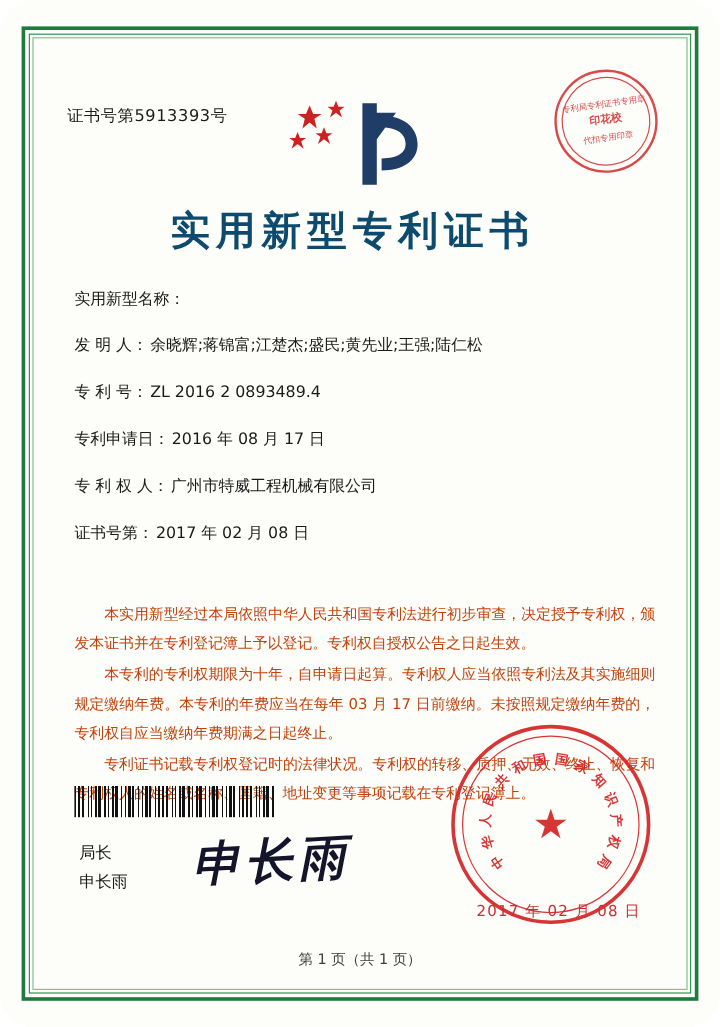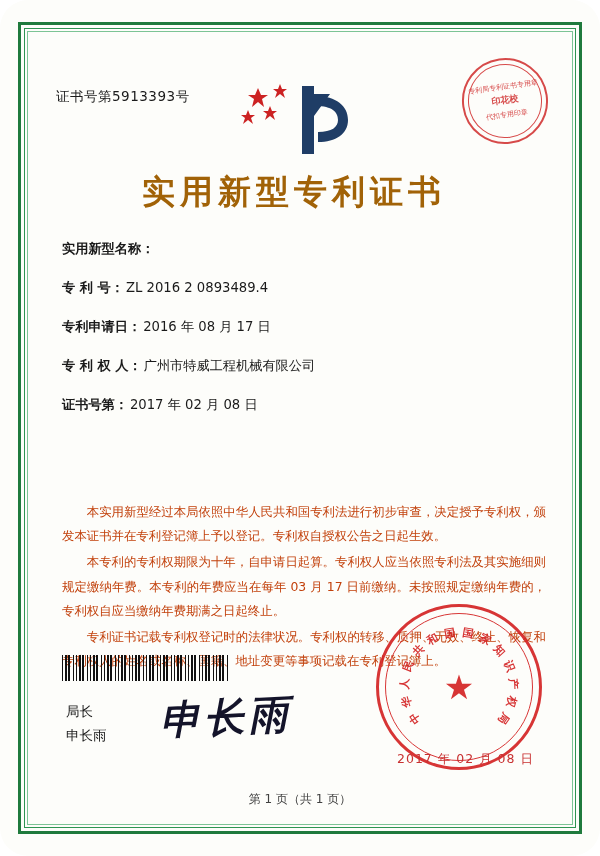--- a/index.html
+++ b/index.html
@@ -107,39 +107,38 @@
   .main-title {
     position: absolute;
     left: 0;
     right: 12px;
     top: 170px;
     text-align: center;
     font-family: "DejaVu Serif", "Liberation Serif", serif;
     font-size: 33px;
     font-weight: bold;
     letter-spacing: 5px;
-    color: #a16207;
+    color: #0c4a6e;
   }
 
   .fields {
     position: absolute;
     left: 62px;
     right: 56px;
     top: 240px;
   }
   .field-row {
     display: flex;
     align-items: baseline;
     margin-bottom: 21px;
     font-size: 13.2px;
     color: #1a1a1a;
   }
   .field-label {
     white-space: nowrap;
-    font-weight: bold;
   }
   .field-value {
     margin-left: 2px;
   }
   .field-row.wide .field-label {
     letter-spacing: 0;
   }
 
   .paragraphs {
     position: absolute;
@@ -280,20 +279,24 @@
     <span class="t1">专利局专利证书专用章</span>
     <span class="t2">印花校</span>
     <span class="t3">代扣专用印章</span>
   </div>
 
   <div class="main-title">实用新型专利证书</div>
 
   <div class="fields">
     <div class="field-row">
       <span class="field-label">实用新型名称：</span>
+    </div>
+    <div class="field-row">
+      <span class="field-label">发  明  人：</span>
+      <span class="field-value">余晓辉;蒋锦富;江楚杰;盛民;黄先业;王强;陆仁松</span>
     </div>
     <div class="field-row">
       <span class="field-label">专  利  号：</span>
       <span class="field-value">ZL 2016 2 0893489.4</span>
     </div>
     <div class="field-row">
       <span class="field-label">专利申请日：</span>
       <span class="field-value">2016 年 08 月 17 日</span>
     </div>
     <div class="field-row wide">

